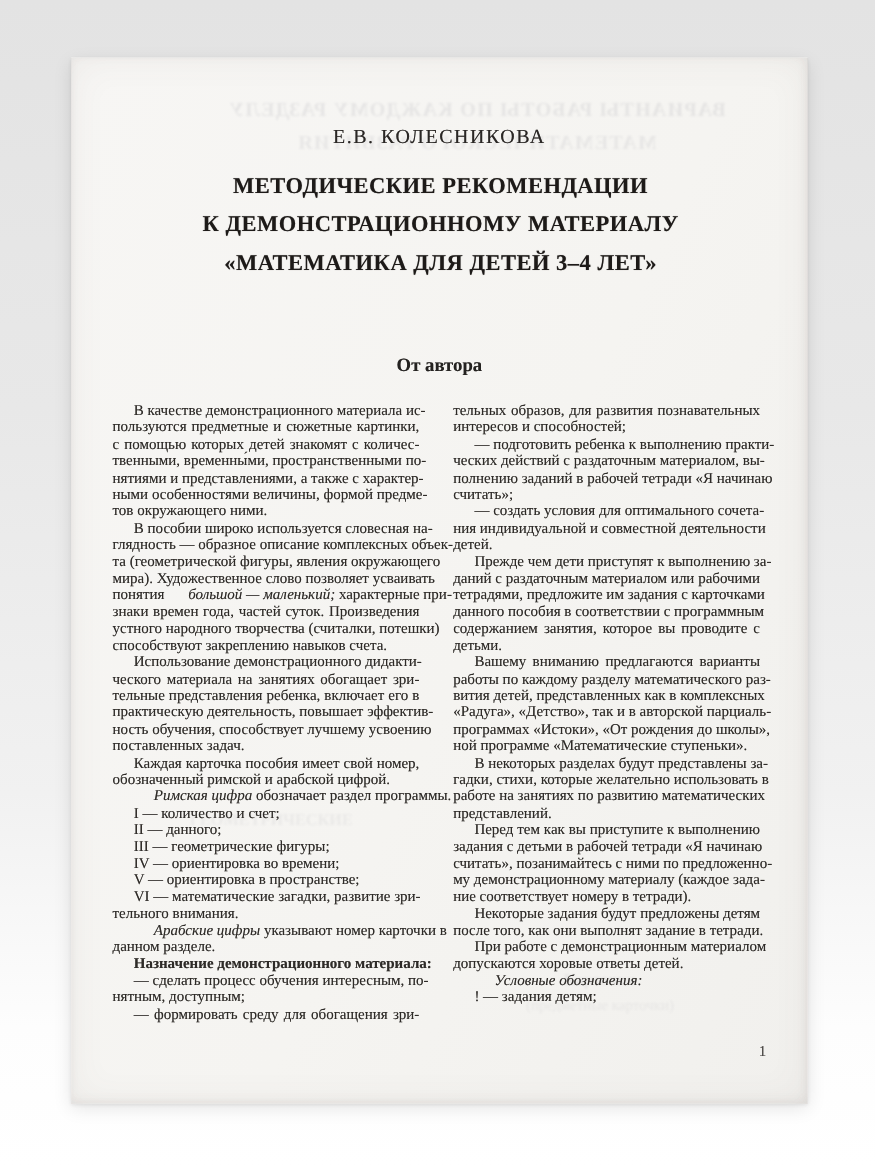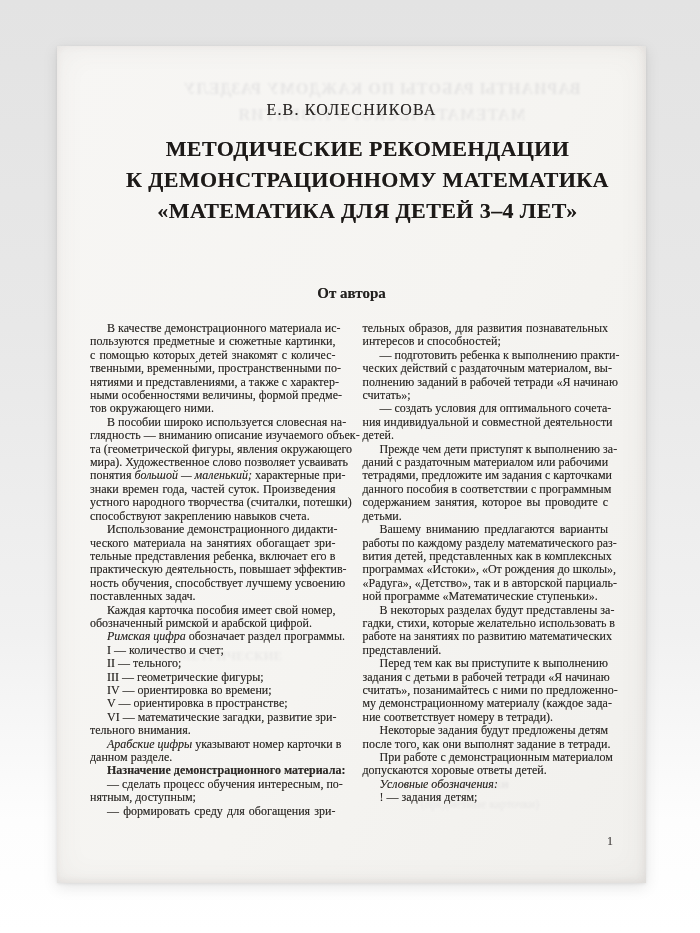--- a/index.html
+++ b/index.html
@@ -26,41 +26,41 @@
   .ghost-mid{top:602px;left:33px;width:254px;text-align:center;font-weight:bold;font-size:13px;opacity:.07;}
   .ghost-b1{top:730px;left:295px;width:256px;text-align:center;font-weight:bold;font-size:13px;opacity:.09;}
   .ghost-b2{top:751px;left:295px;width:256px;text-align:center;font-size:12px;opacity:.08;}
   
   .author{
     position:absolute;top:55px;left:0;width:100%;text-align:center;
     font-size:16px;letter-spacing:1.2px;color:#2a2725;
     text-shadow:0 0 .5px rgba(42,39,37,.5);
   }
   .title{
-    position:absolute;top:87px;left:16px;width:100%;text-align:center;
-    font-weight:bold;font-size:22px;line-height:31px;letter-spacing:.4px;color:#1d1a18;
+    position:absolute;top:87px;left:1px;width:100%;text-align:center;
+    font-weight:bold;font-size:18px;line-height:31px;letter-spacing:.4px;color:#1d1a18;
     text-shadow:0 0 .6px rgba(29,26,24,.55);
   }
   .section-heading{
     position:absolute;top:239px;left:0;width:100%;text-align:center;
     font-weight:bold;font-size:15px;color:#242220;
     text-shadow:0 0 .5px rgba(36,34,32,.5);
   }
   
   .cols{
     position:absolute;top:276px;left:33px;width:518px;
     display:flex;gap:27px;
     font-size:12px;line-height:13.4px;color:#2e2b28;
     text-shadow:0 0 .5px rgba(46,43,40,.5);
   }
   .col{flex:1 1 0;min-width:0;}
   .line{white-space:nowrap;text-align:justify;text-align-last:justify;}
   .line.end{text-align-last:auto;}
   .line.ind{text-indent:17px;}
-  .it{font-style:italic;}
+  .it{font-style:italic;margin-left:16px;}
   .bd{font-weight:bold;}
   .page-number{
     position:absolute;top:788px;left:546px;width:10px;
     font-size:12px;color:#4a4745;text-align:right;
     text-shadow:0 0 .5px rgba(74,71,69,.4);
   }
 </style>
 </head>
 <body>
 
@@ -70,54 +70,54 @@
     <div class="ghost ghost-top1 mirror">ВАРИАНТЫ РАБОТЫ ПО КАЖДОМУ РАЗДЕЛУ</div>
     <div class="ghost ghost-top2 mirror">МАТЕМАТИЧЕСКОГО РАЗВИТИЯ</div>
     <div class="ghost ghost-mid">ГЕОМЕТРИЧЕСКИЕ</div>
     <div class="ghost ghost-b1">Карточки</div>
     <div class="ghost ghost-b2">(предметные карточки)</div>
 
     <div class="author">Е.В. КОЛЕСНИКОВА</div>
 
     <div class="title">
       <div>МЕТОДИЧЕСКИЕ РЕКОМЕНДАЦИИ</div>
-      <div>К ДЕМОНСТРАЦИОННОМУ МАТЕМАТИКА</div>
+      <div>К ДЕМОНСТРАЦИОННОМУ МАТЕРИАЛУ</div>
       <div>«МАТЕМАТИКА ДЛЯ ДЕТЕЙ 3–4 ЛЕТ»</div>
     </div>
 
     <div class="section-heading">От автора</div>
 
     <div class="cols">
       <div class="col">
           <div class="line ind"><span>В качестве демонстрационного материала ис-</span></div>
           <div class="line"><span>пользуются предметные и сюжетные картинки,</span></div>
           <div class="line"><span>с помощью которых детей знакомят с количес-</span></div>
           <div class="line"><span>твенными, временны́ми, пространственными по-</span></div>
           <div class="line"><span>нятиями и представлениями, а также с характер-</span></div>
           <div class="line"><span>ными особенностями величины, формой предме-</span></div>
           <div class="line end"><span>тов окружающего ними.</span></div>
           <div class="line ind"><span>В пособии широко используется словесная на-</span></div>
-          <div class="line"><span>глядность — вниманию описание изучаемого объек-</span></div>
+          <div class="line"><span>глядность — образное описание комплексных объек-</span></div>
           <div class="line"><span>та (геометрической фигуры, явления окружающего</span></div>
           <div class="line"><span>мира). Художественное слово позволяет усваивать</span></div>
           <div class="line"><span>понятия </span><span class="it">большой — маленький;</span><span> характерные при-</span></div>
           <div class="line"><span>знаки времен года, частей суток. Произведения</span></div>
           <div class="line"><span>устного народного творчества (считалки, потешки)</span></div>
           <div class="line end"><span>способствуют закреплению навыков счета.</span></div>
           <div class="line ind"><span>Использование демонстрационного дидакти-</span></div>
           <div class="line"><span>ческого материала на занятиях обогащает зри-</span></div>
           <div class="line"><span>тельные представления ребенка, включает его в</span></div>
           <div class="line"><span>практическую деятельность, повышает эффектив-</span></div>
           <div class="line"><span>ность обучения, способствует лучшему усвоению</span></div>
           <div class="line end"><span>поставленных задач.</span></div>
           <div class="line ind"><span>Каждая карточка пособия имеет свой номер,</span></div>
           <div class="line end"><span>обозначенный римской и арабской цифрой.</span></div>
           <div class="line ind end"><span class="it">Римская цифра</span><span> обозначает раздел программы.</span></div>
           <div class="line ind end"><span>I — количество и счет;</span></div>
-          <div class="line ind end"><span>II — тельного;</span></div>
+          <div class="line ind end"><span>II — данного;</span></div>
           <div class="line ind end"><span>III — геометрические фигуры;</span></div>
           <div class="line ind end"><span>IV — ориентировка во времени;</span></div>
           <div class="line ind end"><span>V — ориентировка в пространстве;</span></div>
           <div class="line ind"><span>VI — математические загадки, развитие зри-</span></div>
           <div class="line end"><span>тельного внимания.</span></div>
           <div class="line ind"><span class="it">Арабские цифры</span><span> указывают номер карточки в</span></div>
           <div class="line end"><span>данном разделе.</span></div>
           <div class="line ind end"><span class="bd">Назначение демонстрационного материала:</span></div>
           <div class="line ind"><span>— сделать процесс обучения интересным, по-</span></div>
           <div class="line end"><span>нятным, доступным;</span></div>
@@ -135,22 +135,22 @@
           <div class="line end"><span>детей.</span></div>
           <div class="line ind"><span>Прежде чем дети приступят к выполнению за-</span></div>
           <div class="line"><span>даний с раздаточным материалом или рабочими</span></div>
           <div class="line"><span>тетрадями, предложите им задания с карточками</span></div>
           <div class="line"><span>данного пособия в соответствии с программным</span></div>
           <div class="line"><span>содержанием занятия, которое вы проводите с</span></div>
           <div class="line end"><span>детьми.</span></div>
           <div class="line ind"><span>Вашему вниманию предлагаются варианты</span></div>
           <div class="line"><span>работы по каждому разделу математического раз-</span></div>
           <div class="line"><span>вития детей, представленных как в комплексных</span></div>
+          <div class="line"><span>«Радуга», «Детство», так и в авторской парциаль-</span></div>
           <div class="line"><span>программах «Истоки», «От рождения до школы»,</span></div>
-          <div class="line"><span>«Радуга», «Детство», так и в авторской парциаль-</span></div>
           <div class="line end"><span>ной программе «Математические ступеньки».</span></div>
           <div class="line ind"><span>В некоторых разделах будут представлены за-</span></div>
           <div class="line"><span>гадки, стихи, которые желательно использовать в</span></div>
           <div class="line"><span>работе на занятиях по развитию математических</span></div>
           <div class="line end"><span>представлений.</span></div>
           <div class="line ind"><span>Перед тем как вы приступите к выполнению</span></div>
           <div class="line"><span>задания с детьми в рабочей тетради «Я начинаю</span></div>
           <div class="line"><span>считать», позанимайтесь с ними по предложенно-</span></div>
           <div class="line"><span>му демонстрационному материалу (каждое зада-</span></div>
           <div class="line end"><span>ние соответствует номеру в тетради).</span></div>

